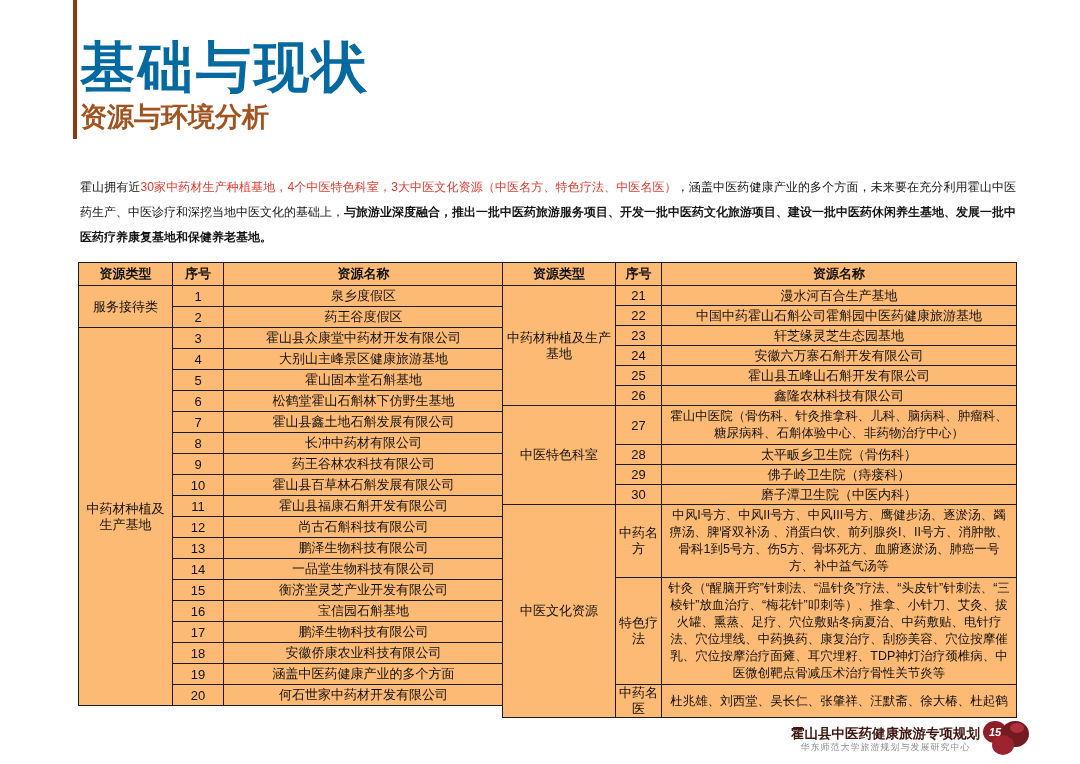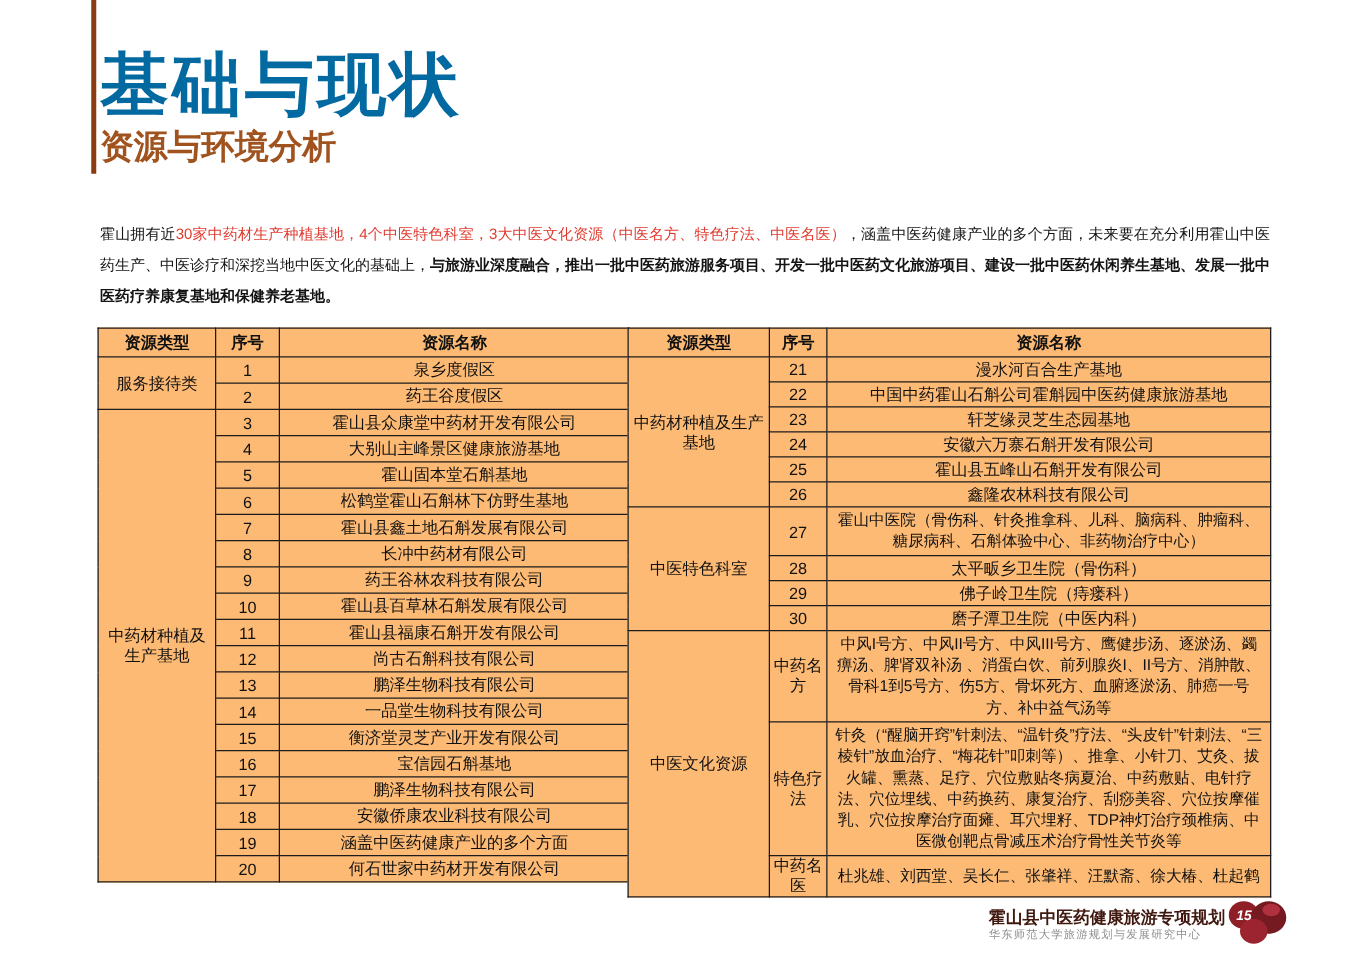--- a/index.html
+++ b/index.html
@@ -38,21 +38,21 @@
   }
   th { font-weight:bold; height:23px; }
   #left-table  { position:absolute; left:78px;  top:262px; width:425px; }
   #right-table { position:absolute; left:502px; top:262px; width:514px; }
   #left-table td { height:21px; }
   #right-table td.simple { height:20px; }
   td.cat { font-weight:normal; line-height:16px; }
   td.multi { font-size:12.5px; line-height:17px; padding:2px 5px; height:auto;text-align:center; }
   td.sublabel { font-size:13px; line-height:16px; }
   
-  #footer-text { position:absolute; top:726px; right:100px; text-align:left; }
+  #footer-text { position:absolute; top:726px; right:100px; text-align:center; }
   #footer-title { font-size:13.5px; font-weight:bold; color:#40180f; line-height:15px; }
   #footer-subtitle { font-size:9px; color:#8f8f8f; letter-spacing:1px; line-height:12px; }
   #footer-logo { position:absolute; left:982px; top:719px; width:48px; height:38px; }
 </style>
 </head>
 <body>
 
 <div id="page">
 
   <div id="stripe"></div>

